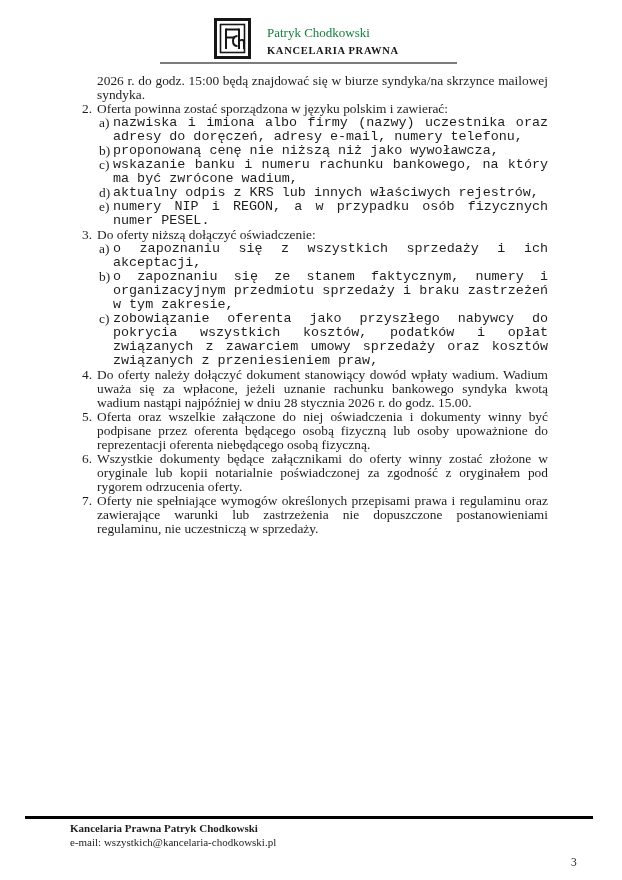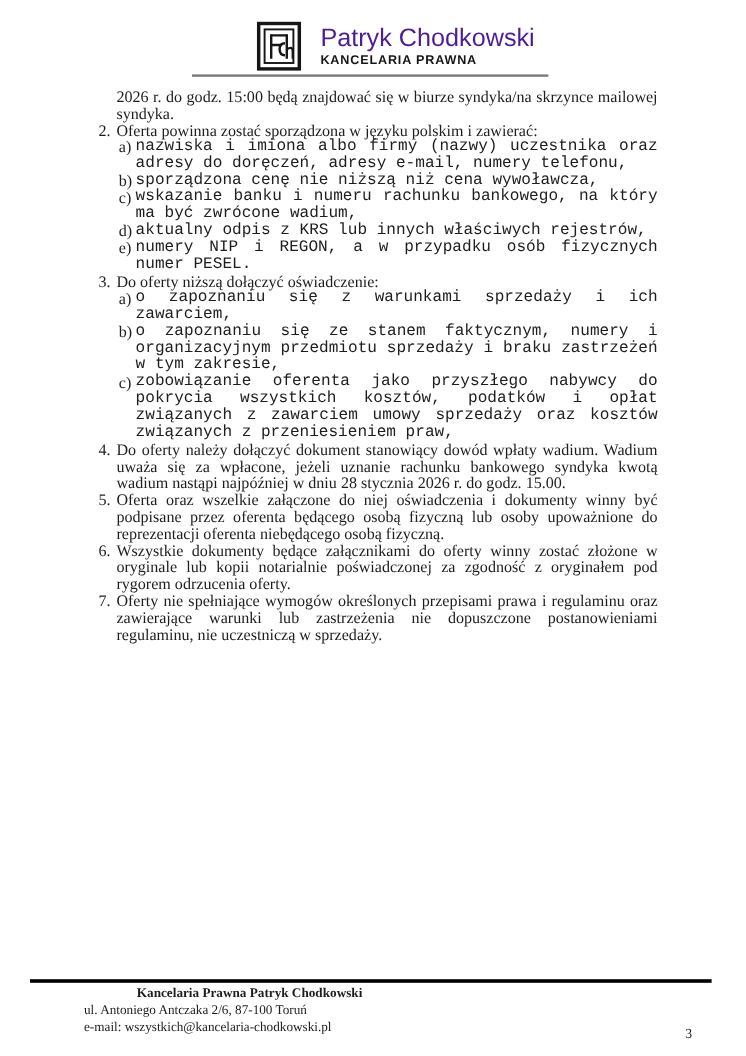--- a/index.html
+++ b/index.html
@@ -19,28 +19,28 @@
     position: absolute;
     left: 214px;
     top: 18px;
     display: flex;
     align-items: center;
     gap: 16px;
   }
   .logo-box { width: 37px; height: 41px; }
   .firm-text { display: flex; flex-direction: column; }
   .firm-name {
-    font-family: Liberation Sans, sans-serif;
-    font-size: 21px;
+    font-family: Liberation Serif, serif;
+    font-size: 13px;
     line-height: 22px;
-    color: #4c1d95;
+    color: #15803d;
     white-space: nowrap;
   }
   .firm-subtitle {
-    font-family: Liberation Sans, sans-serif;
+    font-family: Liberation Serif, serif;
     font-weight: bold;
     font-size: 10.5px;
     letter-spacing: 0.7px;
     color: #161616;
     margin-top: 1px;
     white-space: nowrap;
   }
   .header-rule {
     position: absolute;
     top: 62px;
@@ -84,21 +84,21 @@
     left: 70px;
     width: 478px;
     display: flex;
     justify-content: space-between;
     font-size: 11px;
     line-height: 13.8px;
     color: #1d1d1d;
   }
   .f-left { text-align: left; }
   .f-right { text-align: right; }
-  .f-bold { font-weight: bold; margin-left: 44px; }
+  .f-bold { font-weight: bold; }
   .page-number {
     position: absolute;
     top: 856px;
     left: 571px;
     font-size: 11.5px;
     color: #1d1d1d;
   }
 </style>
 </head>
 <body>
@@ -134,42 +134,42 @@
     <div class="item">
       <span class="num">2.</span>
       <div class="itext">Oferta powinna zostać sporządzona w języku polskim i zawierać:</div>
     </div>
     <div class="sub">
       <span class="letter">a)</span>
       <div class="stext">nazwiska i imiona albo firmy (nazwy) uczestnika oraz adresy do doręczeń, adresy e-mail, numery telefonu,</div>
     </div>
     <div class="sub">
       <span class="letter">b)</span>
-      <div class="stext">sporządzona cenę nie niższą niż cena wywoławcza,</div>
+      <div class="stext">proponowaną cenę nie niższą niż jako wywoławcza,</div>
     </div>
     <div class="sub">
       <span class="letter">c)</span>
       <div class="stext">wskazanie banku i numeru rachunku bankowego, na który ma być zwrócone wadium,</div>
     </div>
     <div class="sub">
       <span class="letter">d)</span>
       <div class="stext">aktualny odpis z KRS lub innych właściwych rejestrów,</div>
     </div>
     <div class="sub">
       <span class="letter">e)</span>
       <div class="stext">numery NIP i REGON, a w przypadku osób fizycznych numer PESEL.</div>
     </div>
 
     <div class="item">
       <span class="num">3.</span>
       <div class="itext">Do oferty niższą dołączyć oświadczenie:</div>
     </div>
     <div class="sub">
       <span class="letter">a)</span>
-      <div class="stext">o zapoznaniu się z warunkami sprzedaży i ich zawarciem,</div>
+      <div class="stext">o zapoznaniu się z wszystkich sprzedaży i ich akceptacji,</div>
     </div>
     <div class="sub">
       <span class="letter">b)</span>
       <div class="stext">o zapoznaniu się ze stanem faktycznym, numery i organizacyjnym przedmiotu sprzedaży i braku zastrzeżeń w tym zakresie,</div>
     </div>
     <div class="sub">
       <span class="letter">c)</span>
       <div class="stext">zobowiązanie oferenta jako przyszłego nabywcy do pokrycia wszystkich kosztów, podatków i opłat związanych z zawarciem umowy sprzedaży oraz kosztów związanych z przeniesieniem praw,</div>
     </div>
 
@@ -192,19 +192,18 @@
       <span class="num">7.</span>
       <div class="itext">Oferty nie spełniające wymogów określonych przepisami prawa i regulaminu oraz zawierające warunki lub zastrzeżenia nie dopuszczone postanowieniami regulaminu, nie uczestniczą w sprzedaży.</div>
     </div>
 
   </main>
 
   <div class="footer-rule"></div>
   <footer class="footer-cols">
     <div class="f-left">
       <div class="f-bold">Kancelaria Prawna Patryk Chodkowski</div>
-      <div>ul. Antoniego Antczaka 2/6, 87-100 Toruń</div>
       <div>e-mail: wszystkich@kancelaria-chodkowski.pl</div>
     </div>
   </footer>
   <div class="page-number">3</div>
 
 </div>
 
 </body></html>

